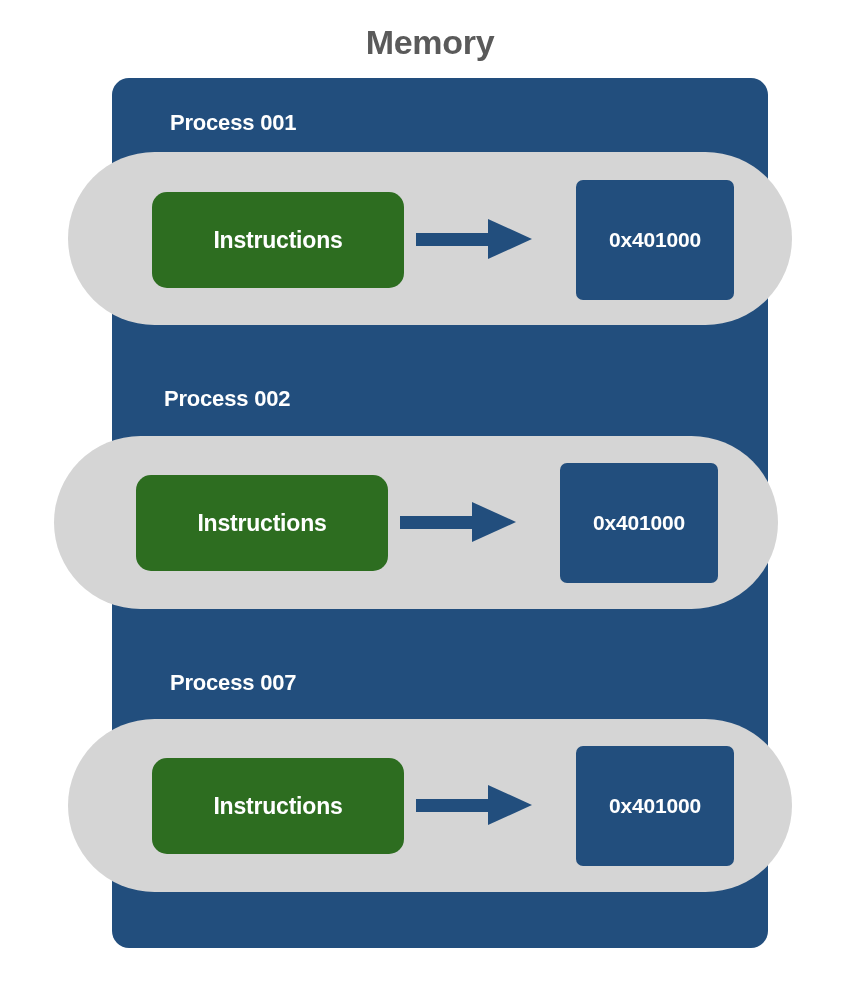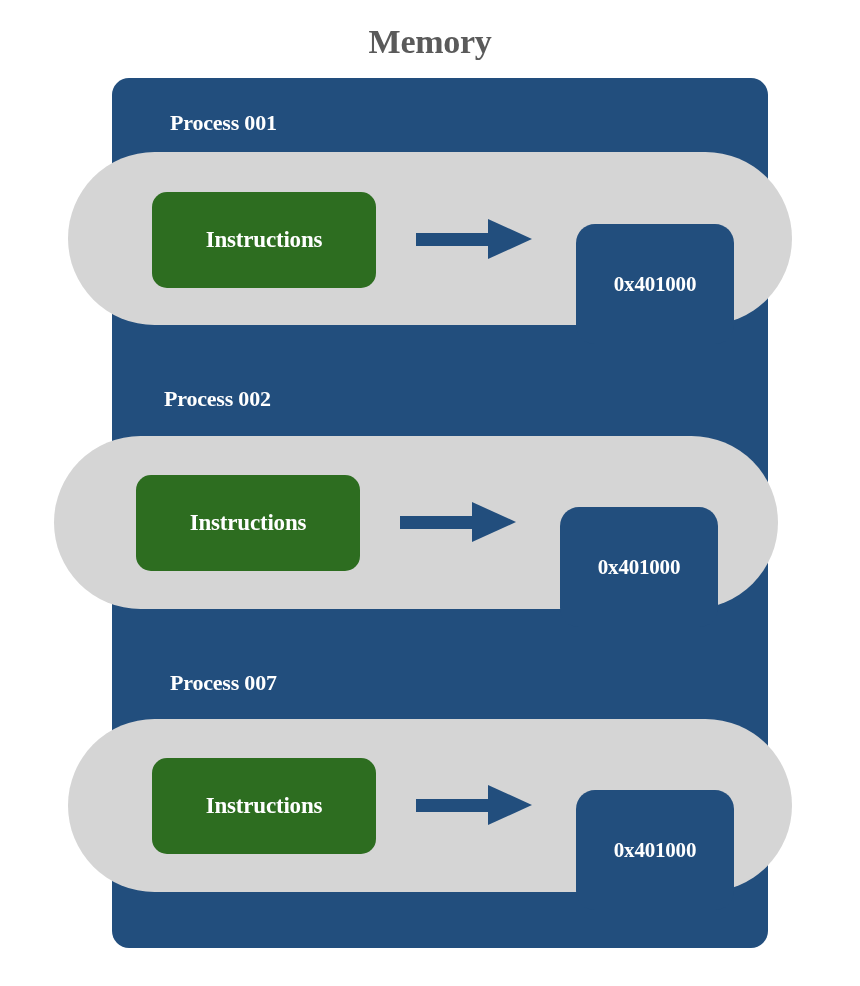--- a/index.html
+++ b/index.html
@@ -6,21 +6,21 @@
     margin: 0;
     padding: 0;
     background: #ffffff;
   }
   #canvas {
     position: relative;
     width: 860px;
     height: 986px;
     background: #ffffff;
     overflow: hidden;
-    font-family: Liberation Serif, serif;
+    font-family: Liberation Sans, sans-serif;
   }
 
   
   #title {
     position: absolute;
     left: 0;
     top: 20px;
     width: 860px;
     text-align: center;
     font-size: 34px;
@@ -60,46 +60,45 @@
   .pill {
     position: absolute;
     height: 173px;
     background: #d5d5d5;
     border-radius: 90px;
   }
 
   
   .instructions-box {
     position: absolute;
-    width: 224px;
+    width: 252px;
     height: 96px;
     background: #2d6d20;
     border-radius: 15px;
     display: flex;
     align-items: center;
     justify-content: center;
   }
   .instructions-box .label {
     font-size: 23px;
     font-weight: bold;
     color: #ffffff;
     letter-spacing: -0.2px;
   }
 
   
   .address-box {
     position: absolute;
     width: 158px;
     height: 120px;
     background: #224e7d;
-    border-radius: 19px;
+    border-radius: 7px;
     display: flex;
     align-items: center;
     justify-content: center;
-    margin-top: 44px;
   }
   .address-box .label {
     font-size: 21px;
     font-weight: bold;
     color: #ffffff;
     letter-spacing: -0.2px;
   }
 
   
   .arrow {

